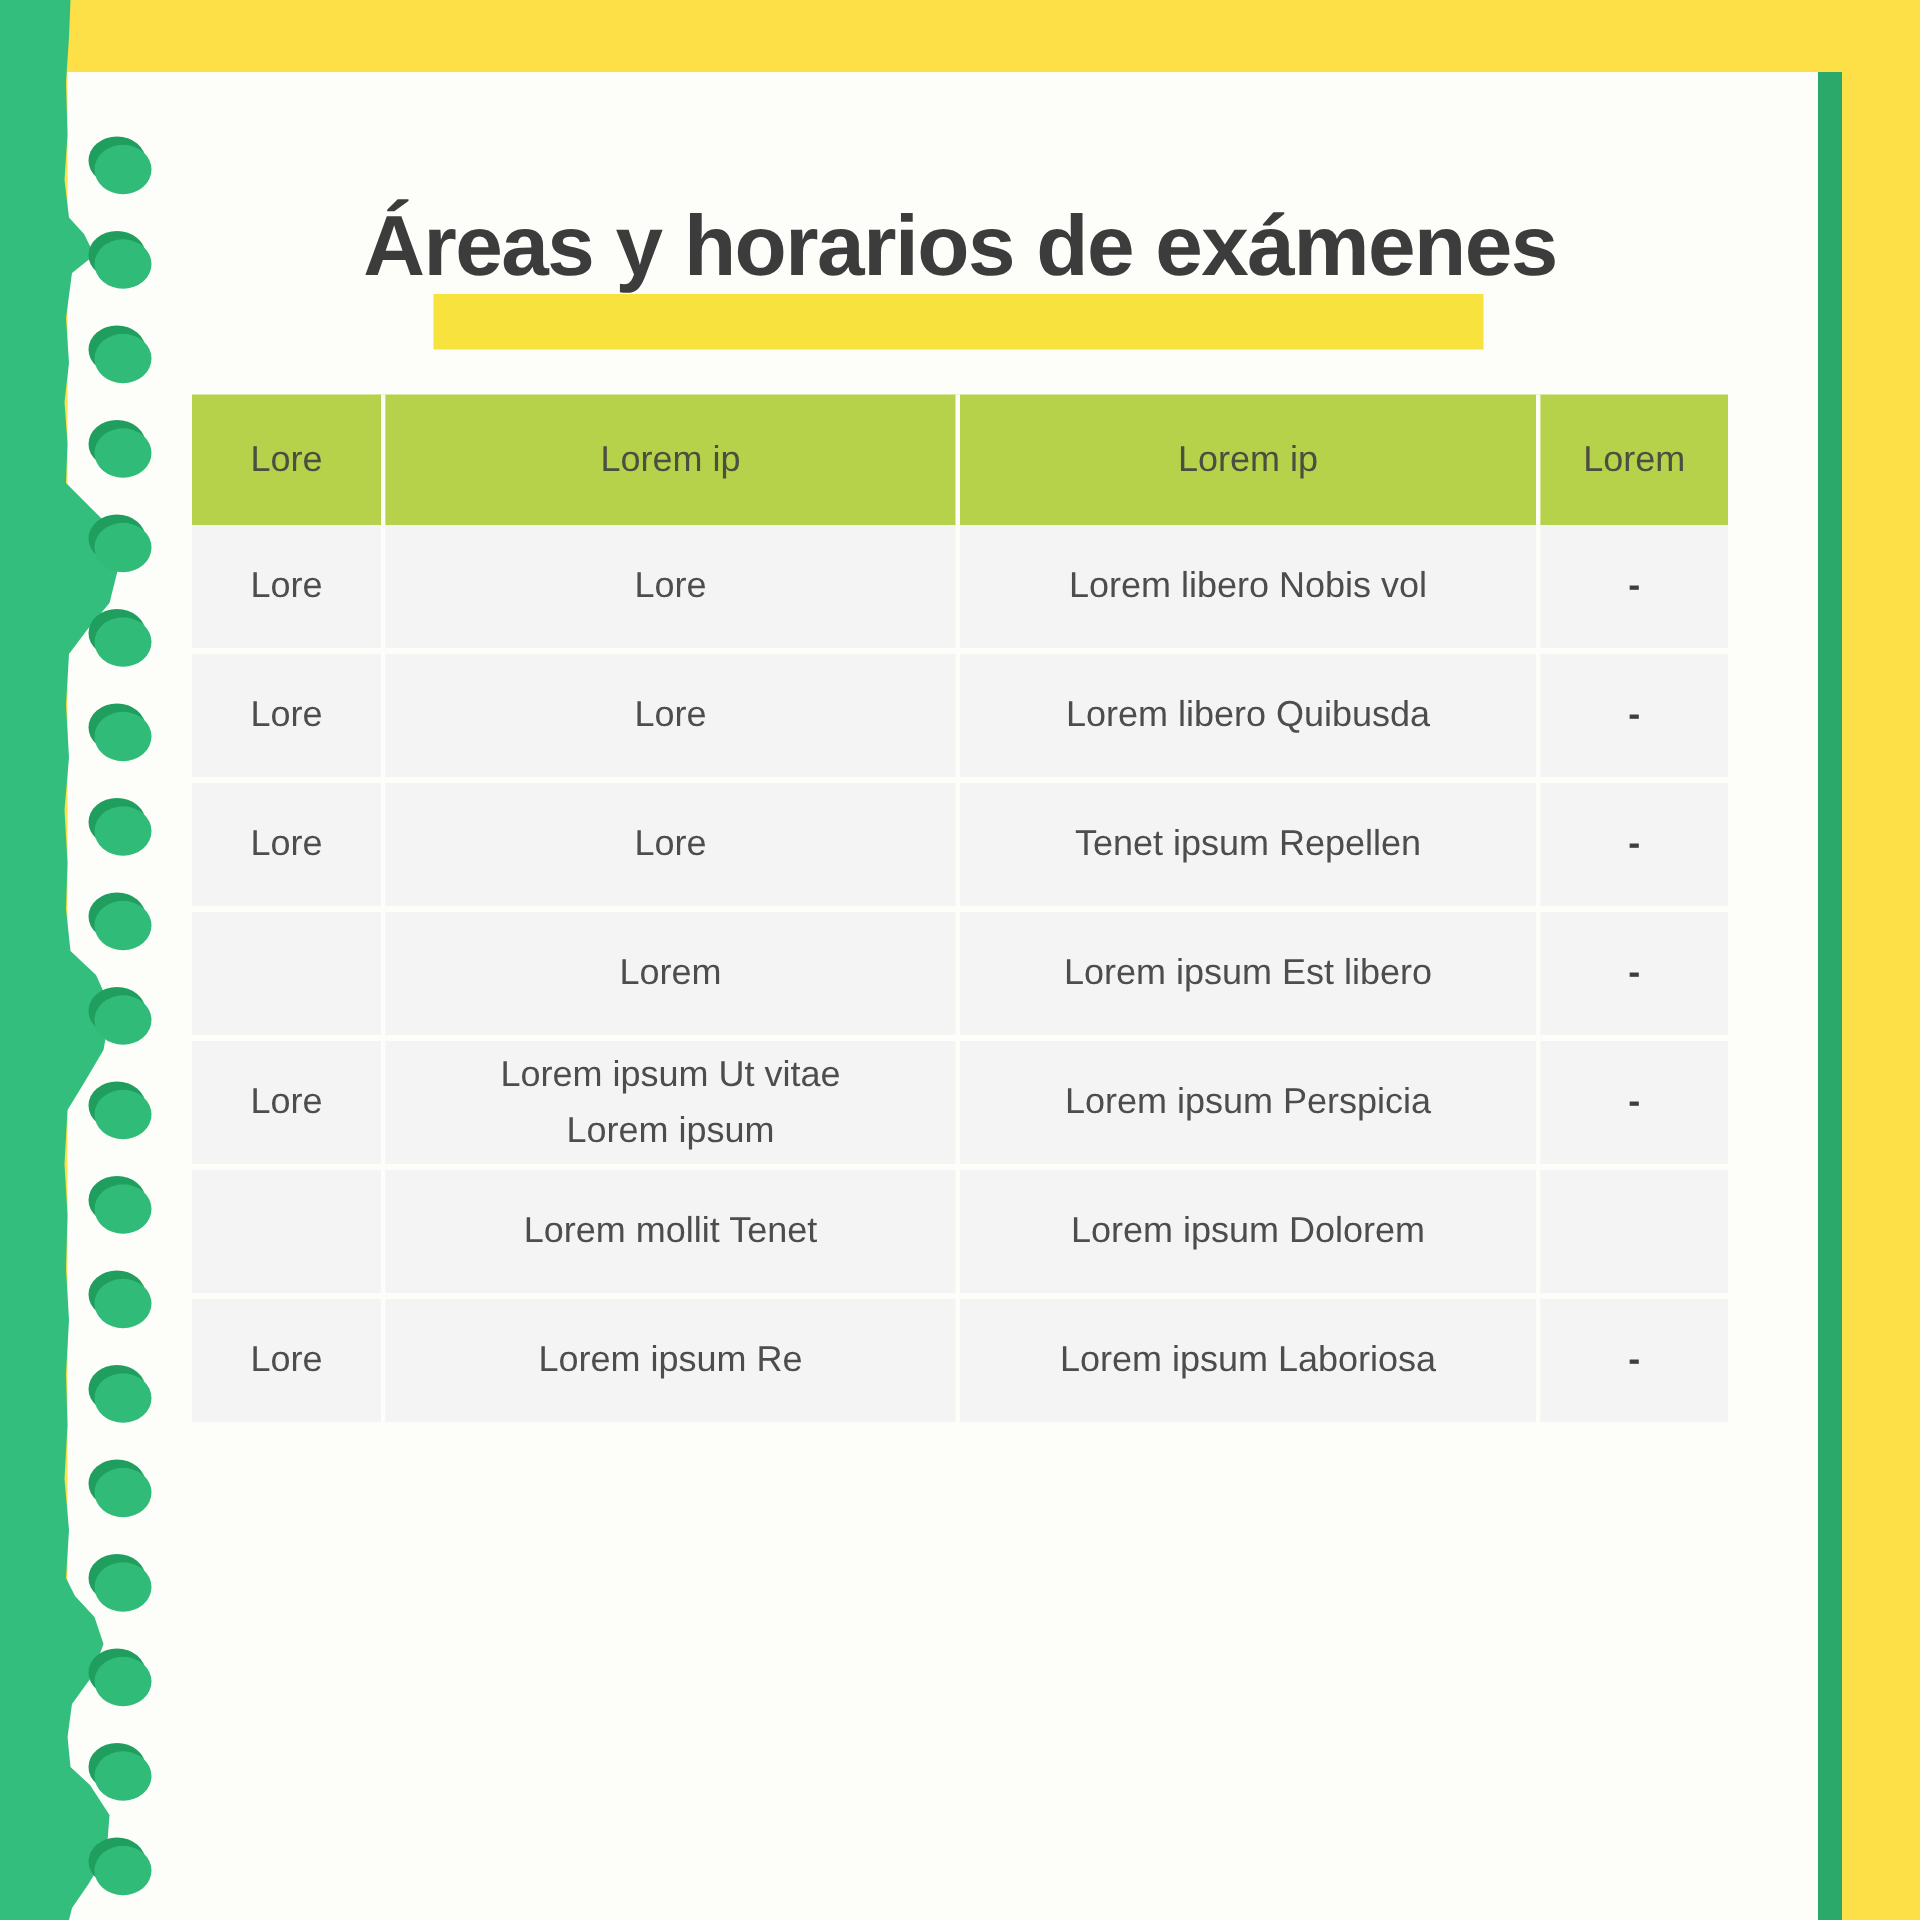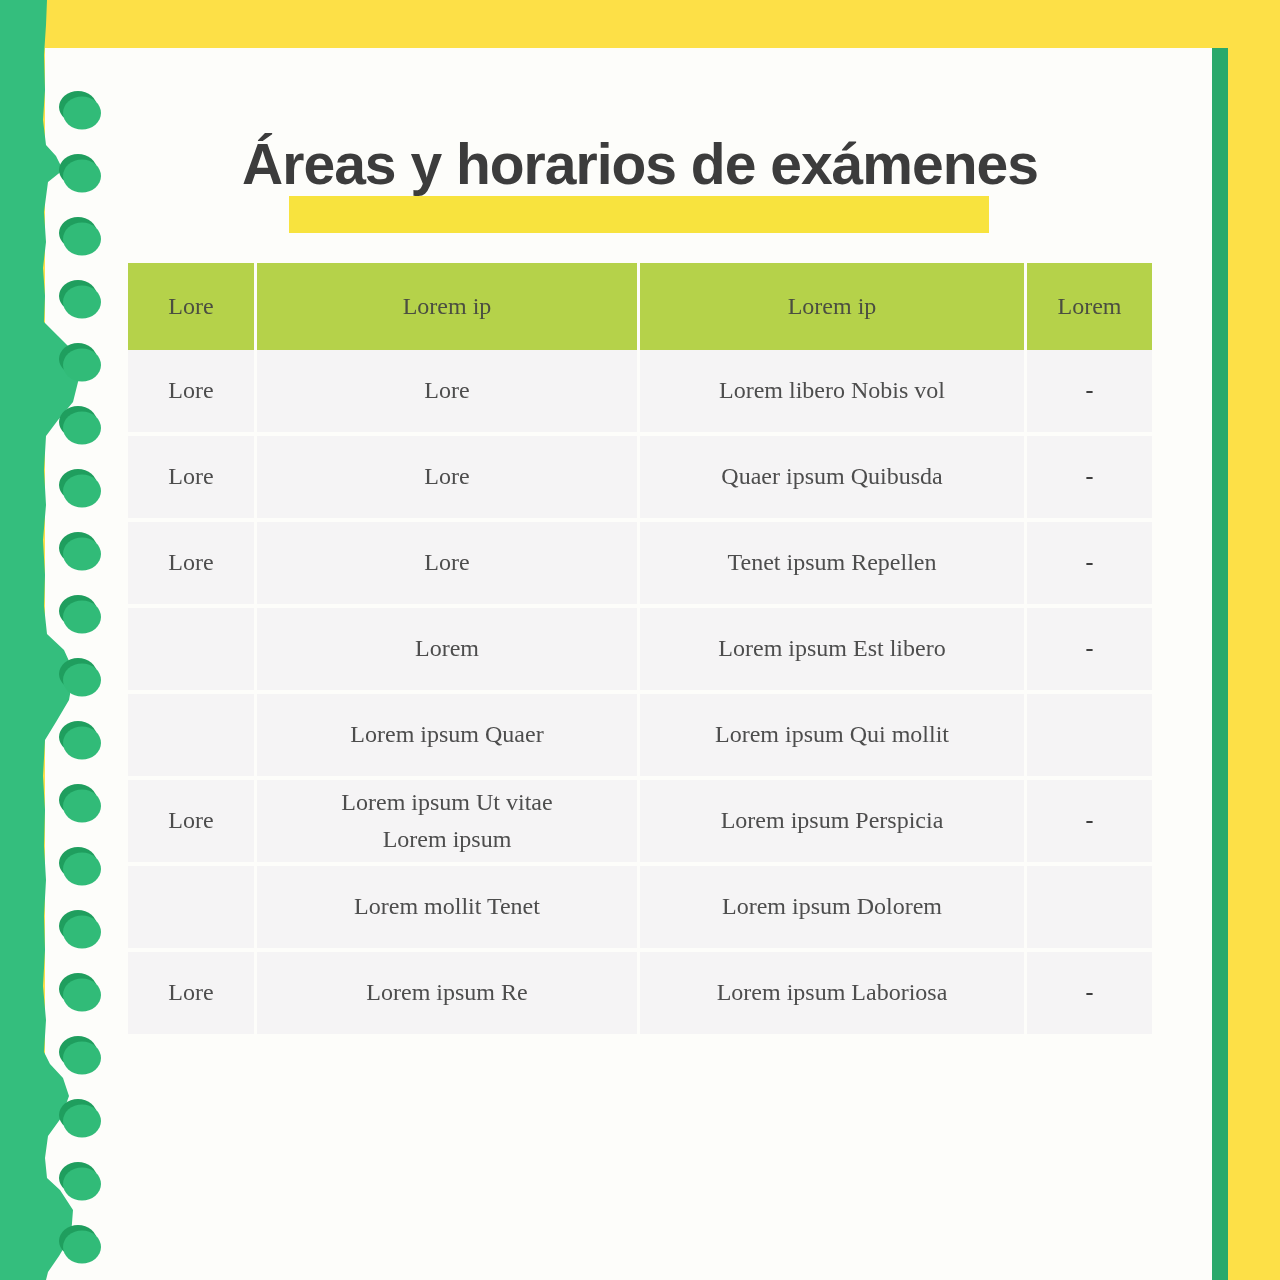--- a/index.html
+++ b/index.html
@@ -77,21 +77,20 @@
     border-spacing: 0;
     table-layout: fixed;
     z-index: 2;
   }
   table.exam th, table.exam td {
     box-sizing: border-box;
     text-align: center;
     vertical-align: middle;
     font-size: 24px;
     padding: 0 8px;
-    font-family: Liberation Serif, serif;
   }
   table.exam th {
     height: 87px;
     background: #b5d24a;
     color: #4b4e41;
     font-weight: 400;
     border-right: 3px solid #fdfdfa;
   }
   table.exam th:last-child { border-right: none; }
   table.exam td {
@@ -193,40 +192,34 @@
     <tbody id="body-rows">
         <tr>
           <td class="c0">Lore</td>
           <td class="c1">Lore</td>
           <td class="c2">Lorem libero Nobis vol</td>
           <td class="c3">-</td>
         </tr>
         <tr>
           <td class="c0">Lore</td>
           <td class="c1">Lore</td>
-          <td class="c2">Quaer ipsum Quibusda</td>
+          <td class="c2">Lorem libero Quibusda</td>
           <td class="c3">-</td>
         </tr>
         <tr>
           <td class="c0">Lore</td>
           <td class="c1">Lore</td>
           <td class="c2">Tenet ipsum Repellen</td>
           <td class="c3">-</td>
         </tr>
         <tr>
           <td class="c0"></td>
           <td class="c1">Lorem</td>
           <td class="c2">Lorem ipsum Est libero</td>
           <td class="c3">-</td>
-        </tr>
-        <tr>
-          <td class="c0"></td>
-          <td class="c1">Lorem ipsum Quaer</td>
-          <td class="c2">Lorem ipsum Qui mollit</td>
-          <td class="c3"></td>
         </tr>
         <tr>
           <td class="c0">Lore</td>
           <td class="c1">Lorem ipsum Ut vitae<br>Lorem ipsum</td>
           <td class="c2">Lorem ipsum Perspicia</td>
           <td class="c3">-</td>
         </tr>
         <tr>
           <td class="c0"></td>
           <td class="c1">Lorem mollit Tenet</td>

